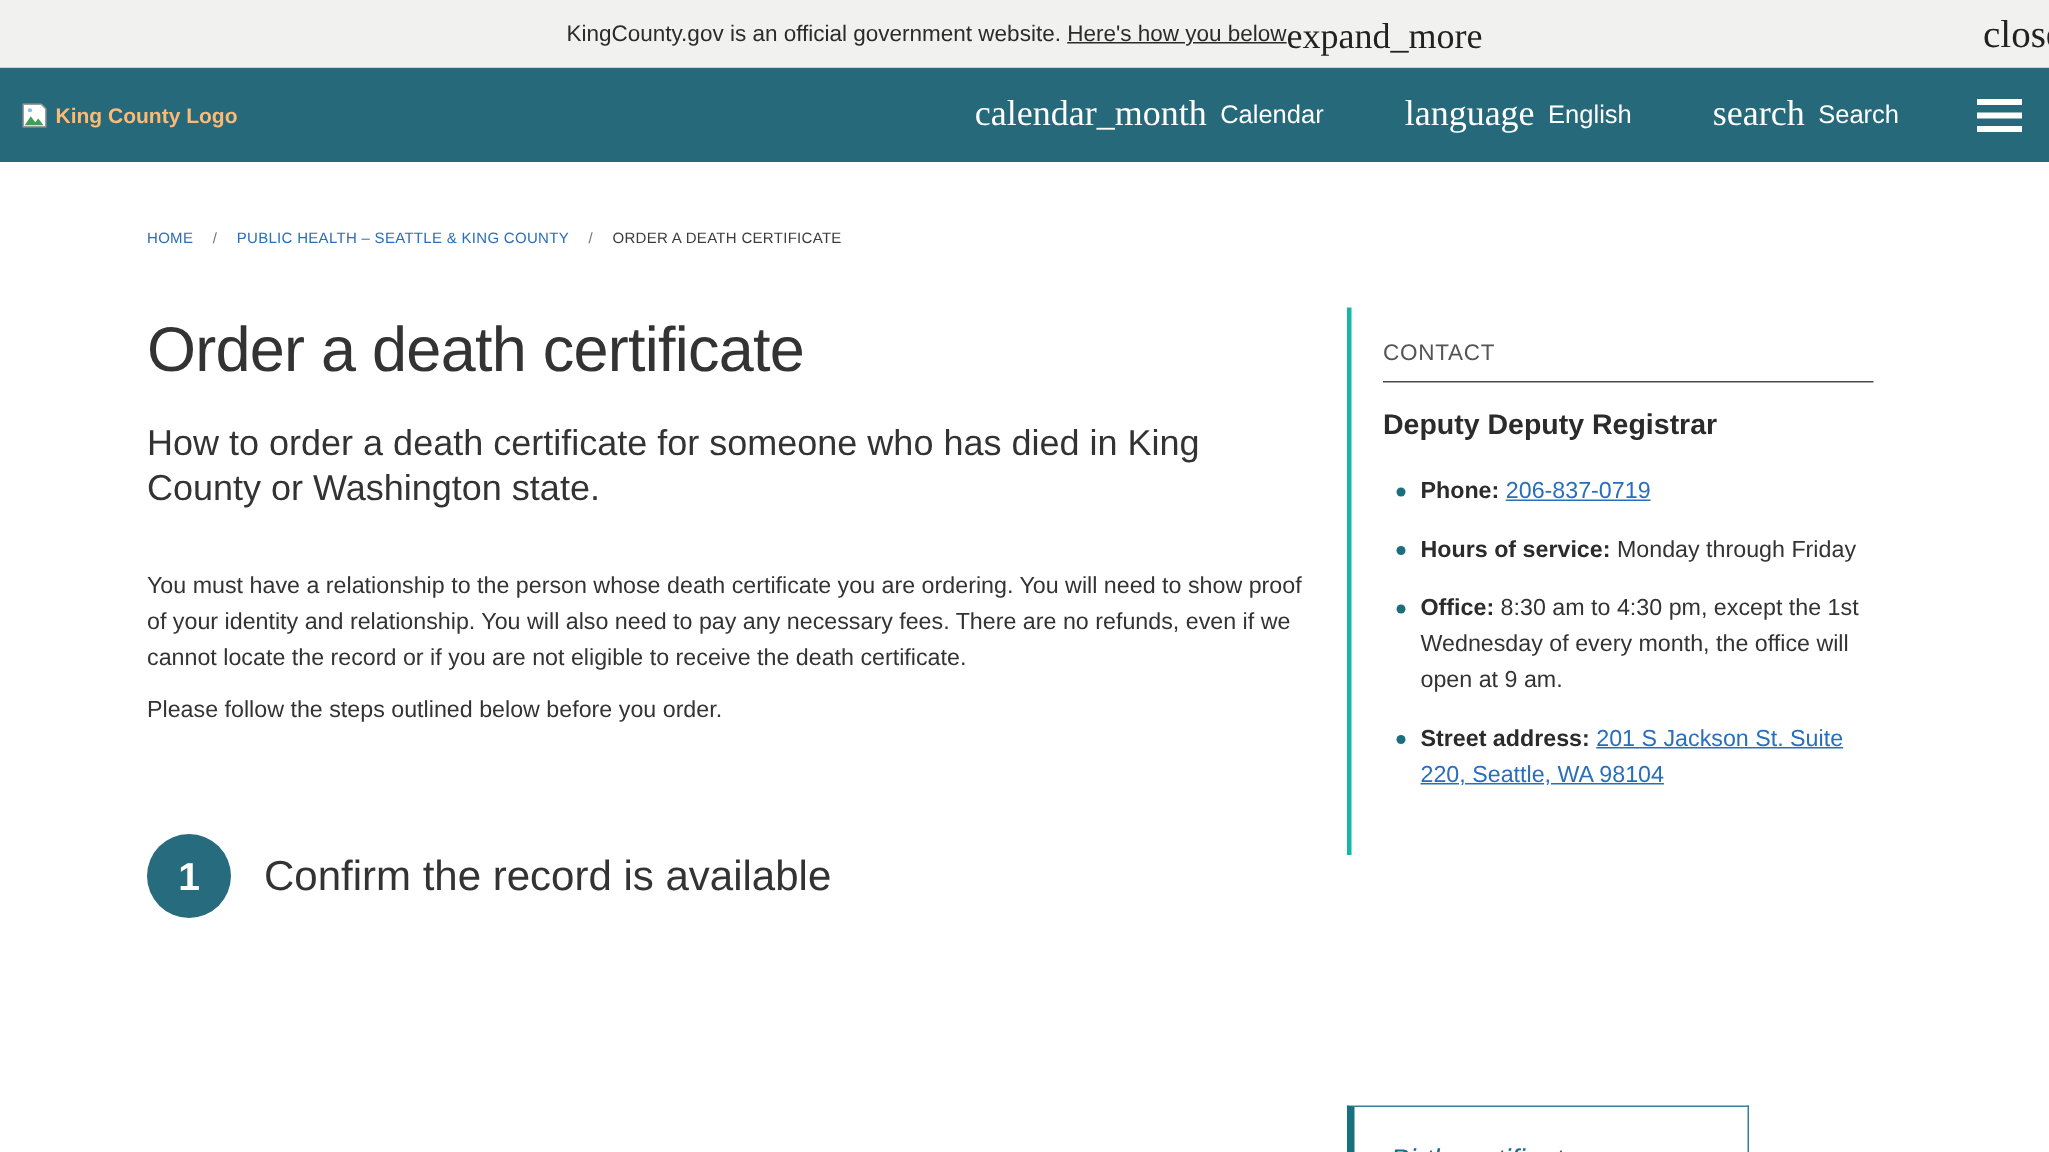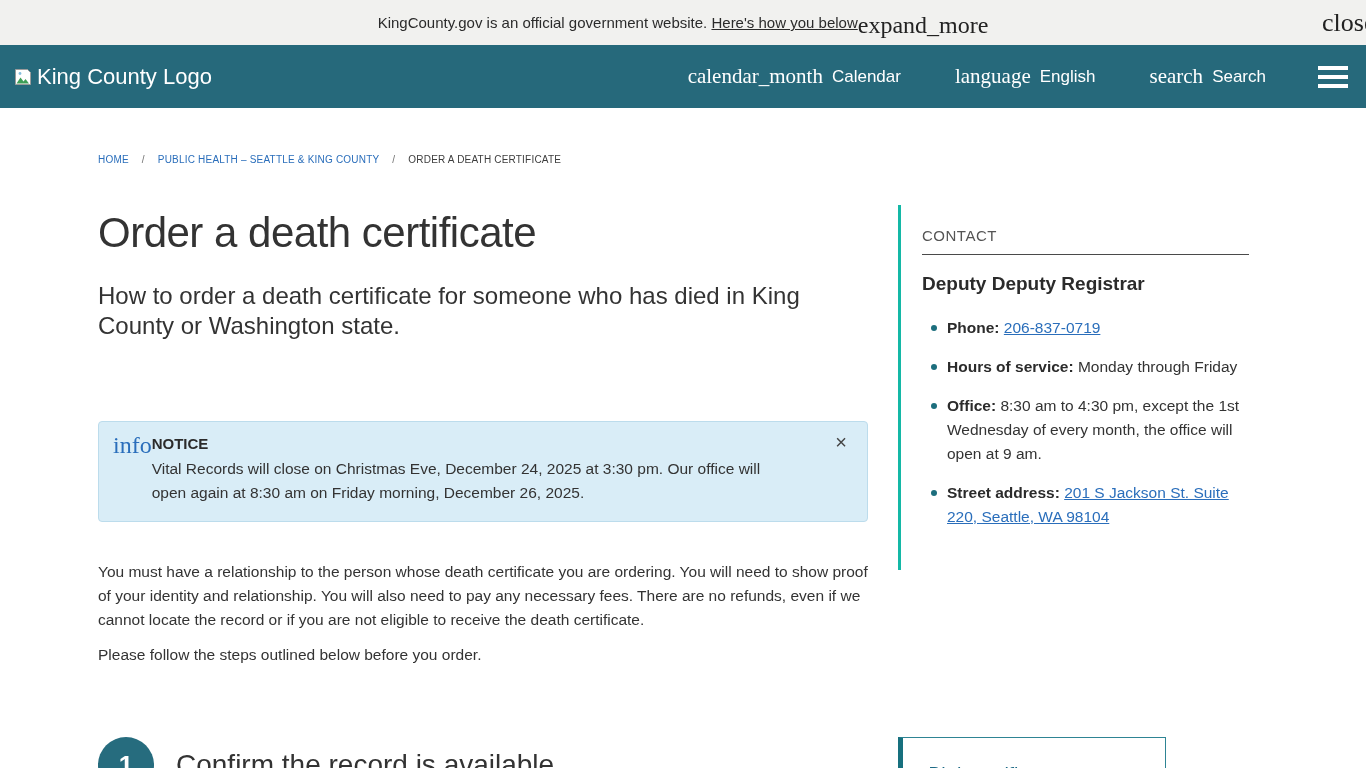--- a/index.html
+++ b/index.html
@@ -14,24 +14,24 @@
   .banner { position:relative; height:45px; background:#f1f1ef; }
   .banner-center { position:absolute; left:0; right:0; top:13px; display:flex; justify-content:center; align-items:flex-start; }
   .banner-text { font-size:15px; line-height:19px; color:#2b2b2b; }
   .banner-link { color:#2b2b2b; text-decoration:underline; cursor:pointer; }
   .banner-expand { font-size:24px; line-height:26px; color:#222; margin-top:-1px; }
   .banner-close { position:absolute; top:8px; left:1322px; font-size:26px; color:#222; cursor:pointer; white-space:nowrap; }
 
   
   .header { height:63px; background:#26697b; display:flex; align-items:center; padding:0 18px 0 14px; }
   .logo { display:flex; align-items:center; gap:5px; cursor:pointer; }
-  .logo-text { color:#ffffff; font-size:22px; }
+  .logo-text { color:#fdba74; font-size:14px;font-weight:bold; }
   .nav { margin-left:auto; display:flex; align-items:center; gap:54px; }
   .nav-item { display:flex; align-items:center; gap:9px; color:#fff; cursor:pointer; }
-  .nav-icon { font-size:21px; color:#fff; }
+  .nav-icon { font-size:24px; color:#fff; }
   .nav-label { font-size:17px; }
   .hamburger { margin-left:52px; width:30px; display:flex; flex-direction:column; gap:5px; cursor:pointer; }
   .hamburger span { display:block; height:4px; background:#fff; }
 
   
   .page { display:flex; padding-left:98px; }
   .main-col { width:770px; }
   .aside-col { margin-left:30px; width:372px; }
 
   
@@ -125,28 +125,20 @@
       <span class="bc-sep">/</span>
       <a class="bc-link">PUBLIC HEALTH – SEATTLE &amp; KING COUNTY</a>
       <span class="bc-sep">/</span>
       <span class="bc-current">ORDER A DEATH CERTIFICATE</span>
     </div>
 
     <h1 class="page-title">Order a death certificate</h1>
 
     <p class="subtitle">How to order a death certificate for someone who has died in King County or Washington state.</p>
 
-    <div class="notice">
-      <span class="icon-lig notice-icon">info</span>
-      <div>
-        <div class="notice-heading">NOTICE</div>
-        <div class="notice-body">Vital Records will close on Christmas Eve, December 24, 2025 at 3:30 pm.  Our office will open again at 8:30 am on Friday morning, December 26, 2025.</div>
-      </div>
-      <span class="notice-close">×</span>
-    </div>
 
     <div class="paragraphs">
       <p>You must have a relationship to the person whose death certificate you are ordering. You will need to show proof of your identity and relationship. You will also need to pay any necessary fees. There are no refunds, even if we cannot locate the record or if you are not eligible to receive the death certificate.</p>
       <p>Please follow the steps outlined below before you order.</p>
     </div>
 
     <div class="step-row">
       <div class="step-circle">1</div>
       <div class="step-title">Confirm the record is available</div>
     </div>

